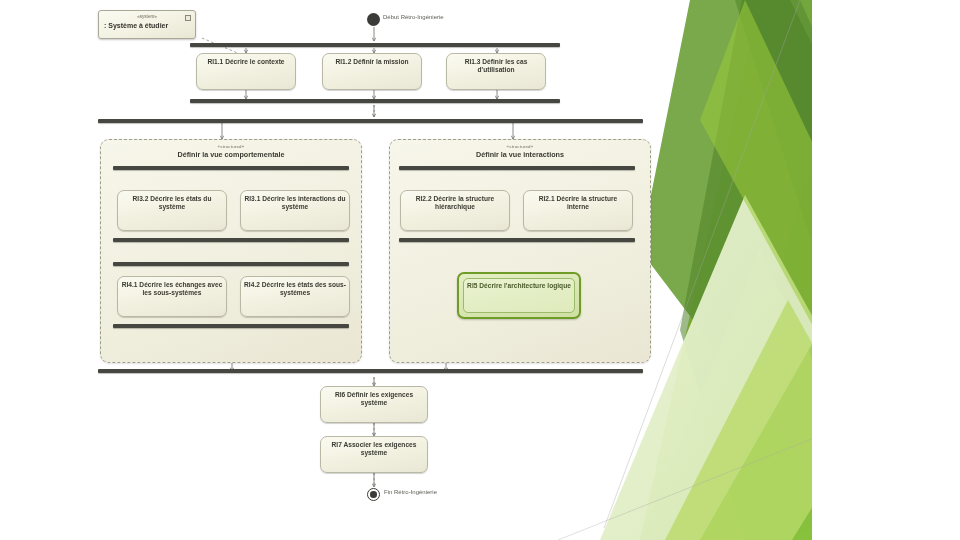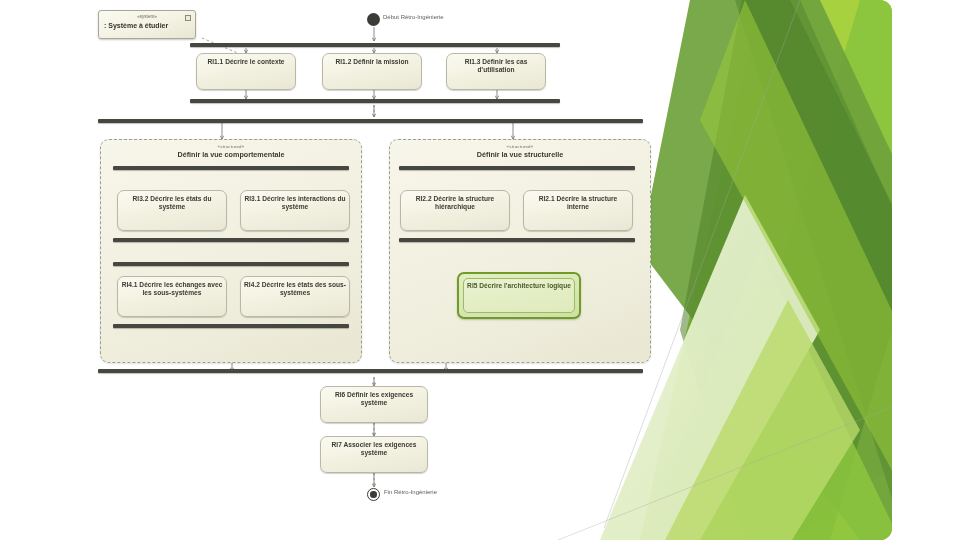--- a/index.html
+++ b/index.html
@@ -2,21 +2,21 @@
 <html><head>
 <meta charset="utf-8">
 <style>
   html,body{margin:0;padding:0;}
   body{
     width:960px;height:540px;overflow:hidden;
     background:#ffffff;
     font-family:"Liberation Sans", sans-serif;
     position:relative;
   }
-  #slide{position:absolute;inset:0;width:892px;height:540px;overflow:hidden;background:#fff;border-radius:12px;}
+  #slide{position:absolute;inset:0;width:812px;height:540px;overflow:hidden;background:#fff;}
 
   
   #bg{position:absolute;inset:0;width:960px;height:540px;pointer-events:none;}
 
   
   #diagram{position:absolute;left:0;top:0;width:700px;height:540px;}
   #diagram svg.wires{position:absolute;left:0;top:0;width:700px;height:540px;overflow:visible;}
 
   .node{
     position:absolute;
@@ -244,21 +244,21 @@
       <span class="lbl">RI4.1 Décrire les échanges avec les sous-systèmes</span>
     </div>
     <div class="node" style="left:240px;top:276px;width:110px;height:41px;">
       <span class="lbl">RI4.2 Décrire les états des sous-systèmes</span>
     </div>
 
     <div class="bar" style="left:113px;top:324px;width:236px;"></div>
 
     <div class="group" style="left:389px;top:139px;width:262px;height:224px;">
       <span class="stereo">«structured»</span>
-      <span class="gtitle">Définir la vue structurelle</span>
+      <span class="gtitle">Définir la vue interactions</span>
     </div>
     <div class="bar" style="left:399px;top:166px;width:236px;"></div>
 
     <div class="node" style="left:400px;top:190px;width:110px;height:41px;">
       <span class="lbl">RI2.2 Décrire la structure hiérarchique</span>
     </div>
     <div class="node" style="left:523px;top:190px;width:110px;height:41px;">
       <span class="lbl">RI2.1 Décrire la structure interne</span>
     </div>
 

